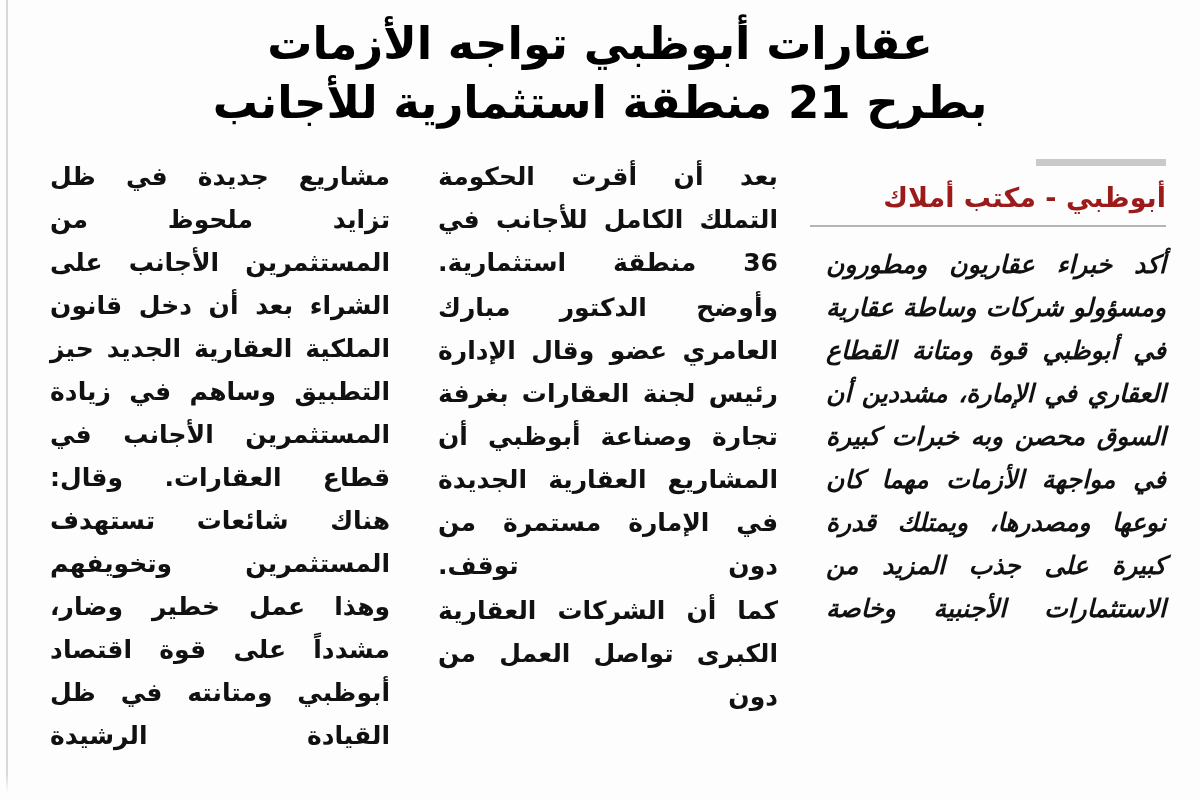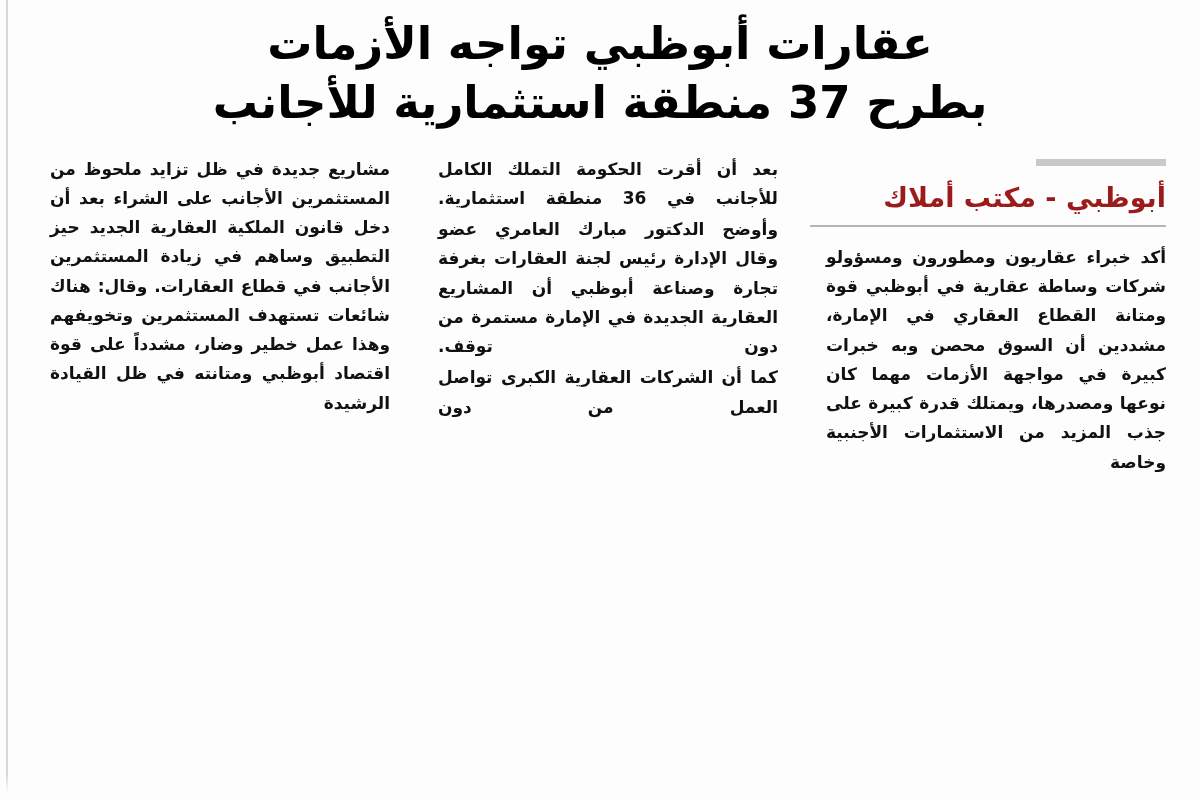--- a/index.html
+++ b/index.html
@@ -52,30 +52,31 @@
     padding: 22px 18px 0 18px;
     box-sizing: border-box;
   }
   .col {
     width: 33.333%;
     box-sizing: border-box;
     padding: 0 16px;
   }
   .col p {
     margin: 0 0 2px 16px;
-    font-size: 17px;
+    font-size: 25px;
     line-height: 1.72;
     text-align: justify;
     text-align-last: justify;
     font-weight: 600;
     color: #111;
   }
   .col.first p {
     text-align: justify;
     text-align-last: justify;
+    font-style: italic;
   }
   
   .rule-top {
     width: 130px;
     height: 7px;
     background: #c9c9c9;
     margin: 4px 0 14px 0;
   }
   .dateline {
     color: #9b1b1b;
@@ -102,21 +103,21 @@
 </style>
 </head>
 <body>
 
 <div class="page">
 
   <div class="edge-rule"></div>
 
   <div class="headline">
     <span class="line">عقارات أبوظبي تواجه الأزمات</span>
-    <span class="line">بطرح 37 منطقة استثمارية للأجانب</span>
+    <span class="line">بطرح 21 منطقة استثمارية للأجانب</span>
   </div>
 
   <div class="columns">
 
     <div class="col first">
       <div class="rule-top"></div>
       <div class="dateline">أبوظبي - مكتب أملاك</div>
       <div class="rule-under"></div>
       <p>أكد خبراء عقاريون ومطورون ومسؤولو شركات وساطة عقارية في أبوظبي قوة ومتانة القطاع العقاري في الإمارة، مشددين أن السوق محصن وبه خبرات كبيرة في مواجهة الأزمات مهما كان نوعها ومصدرها، ويمتلك قدرة كبيرة على جذب المزيد من الاستثمارات الأجنبية وخاصة</p>
     </div>

